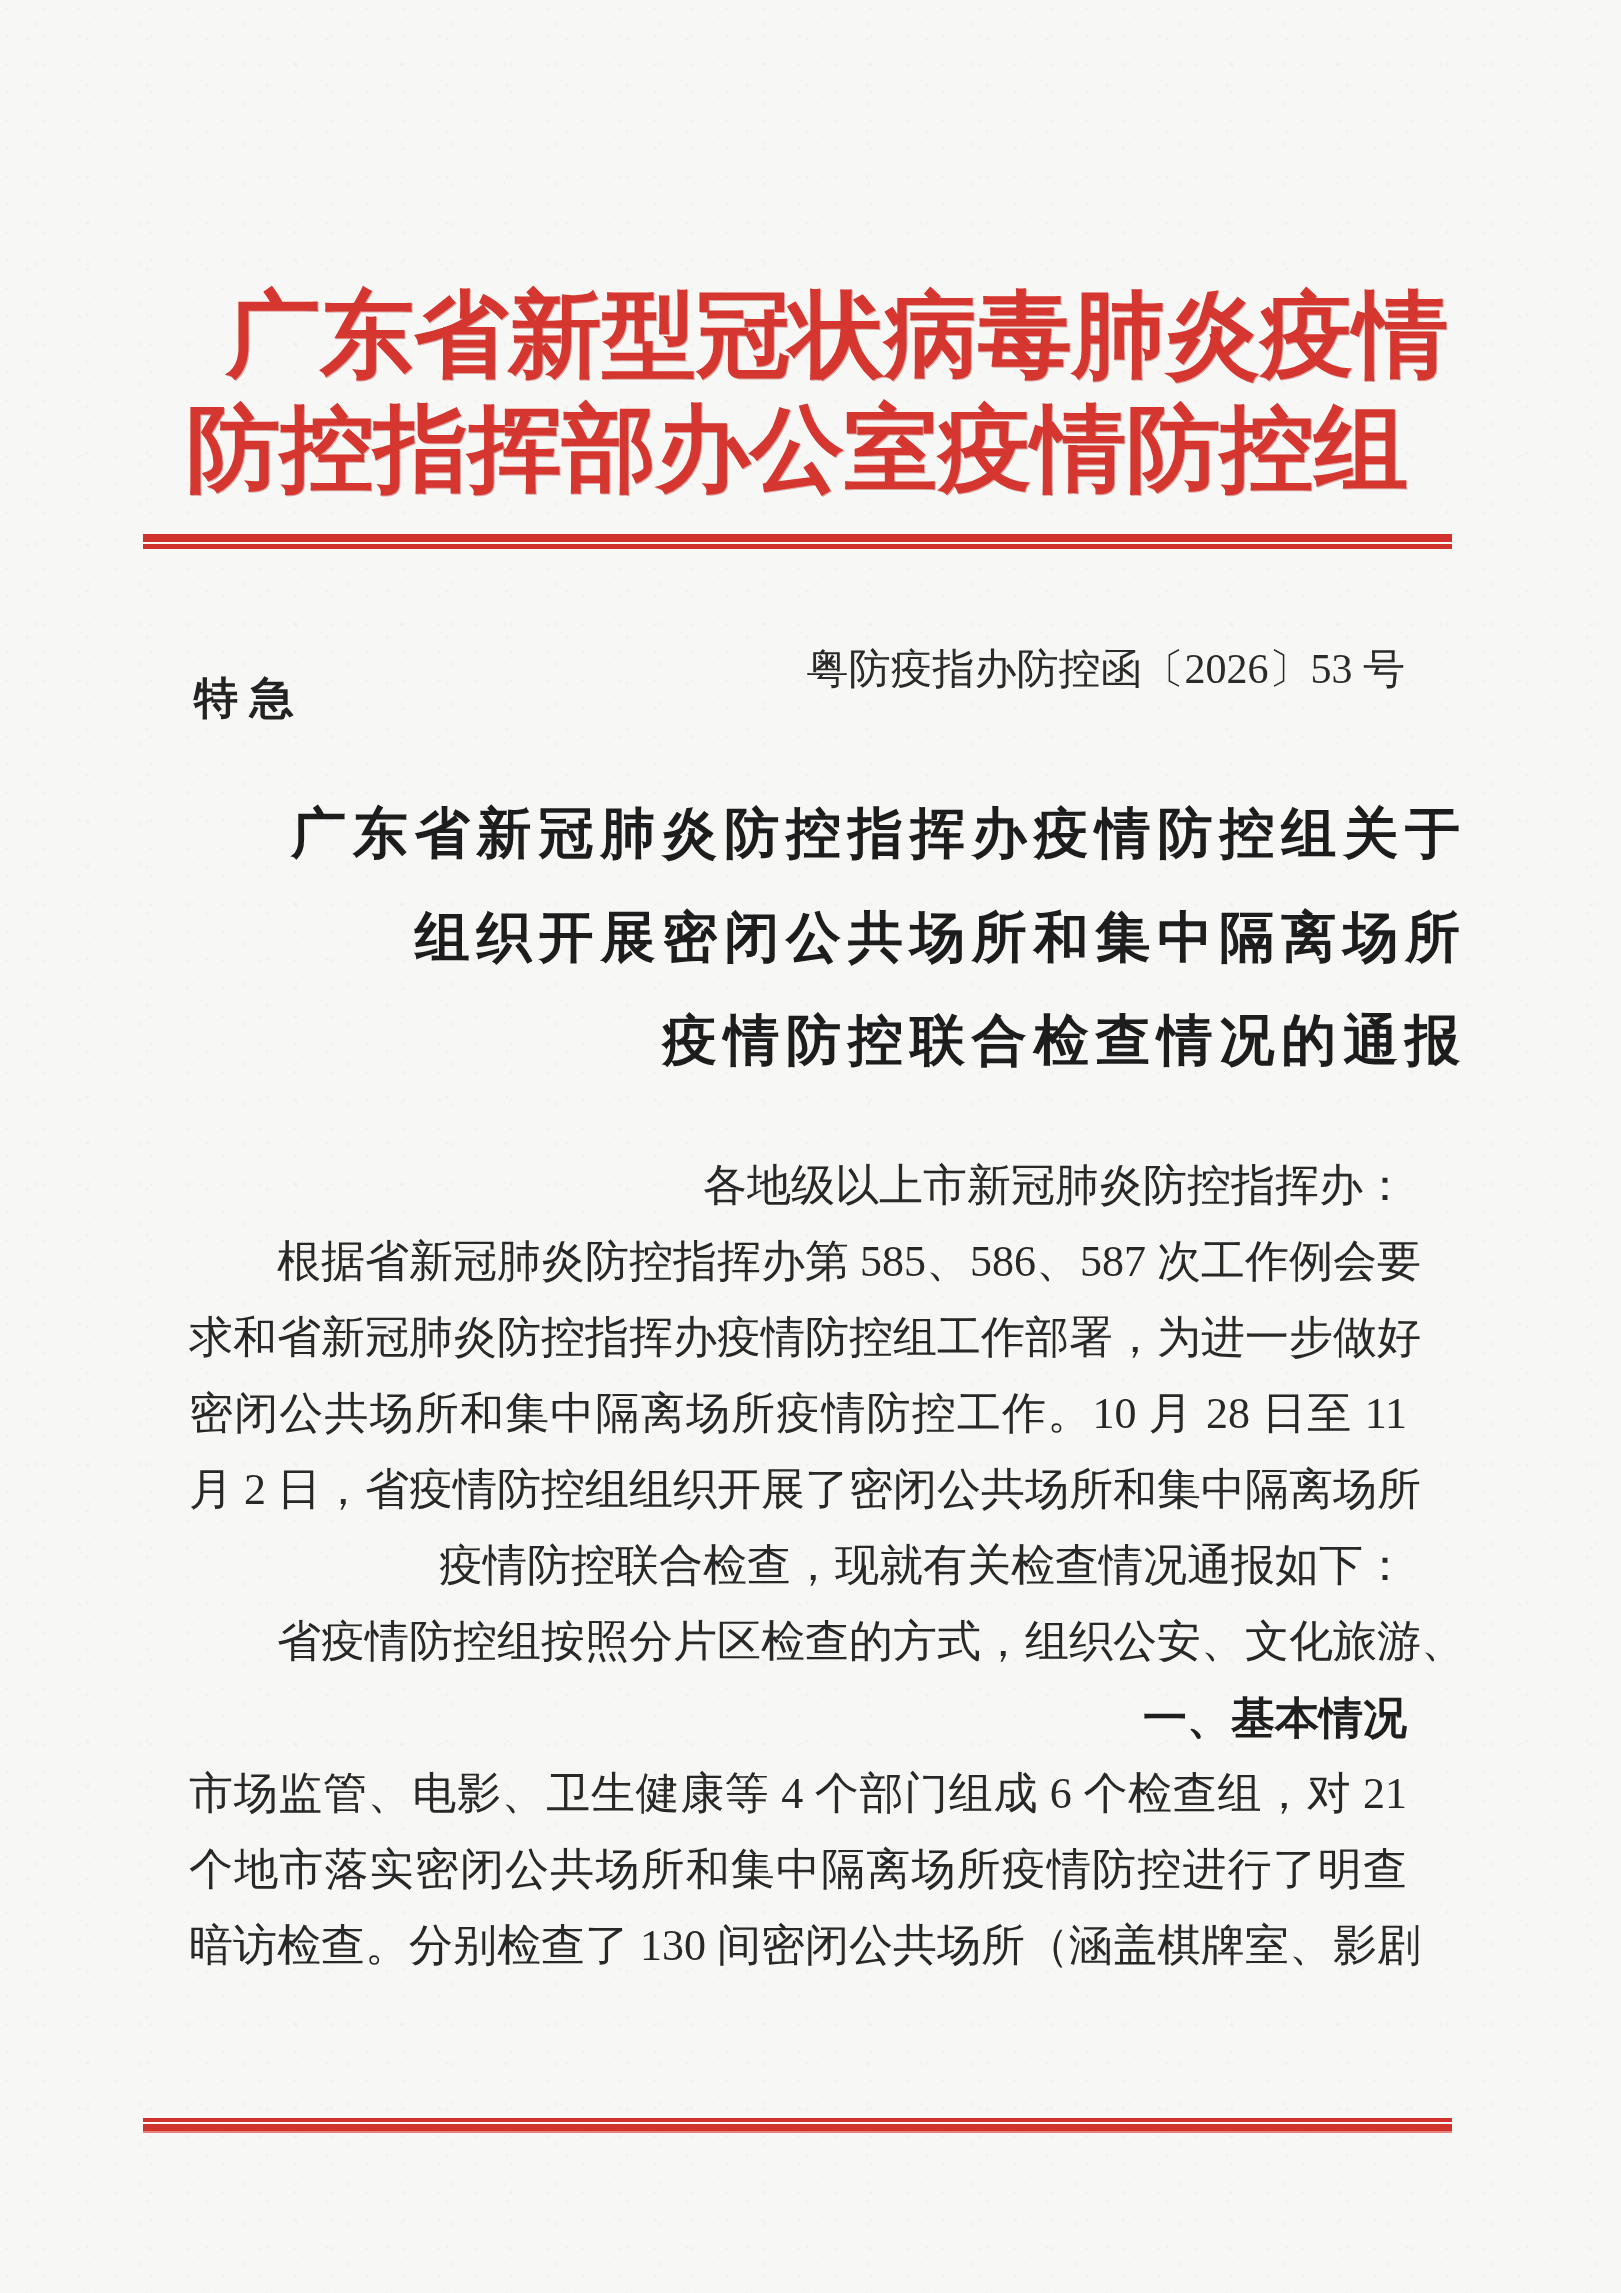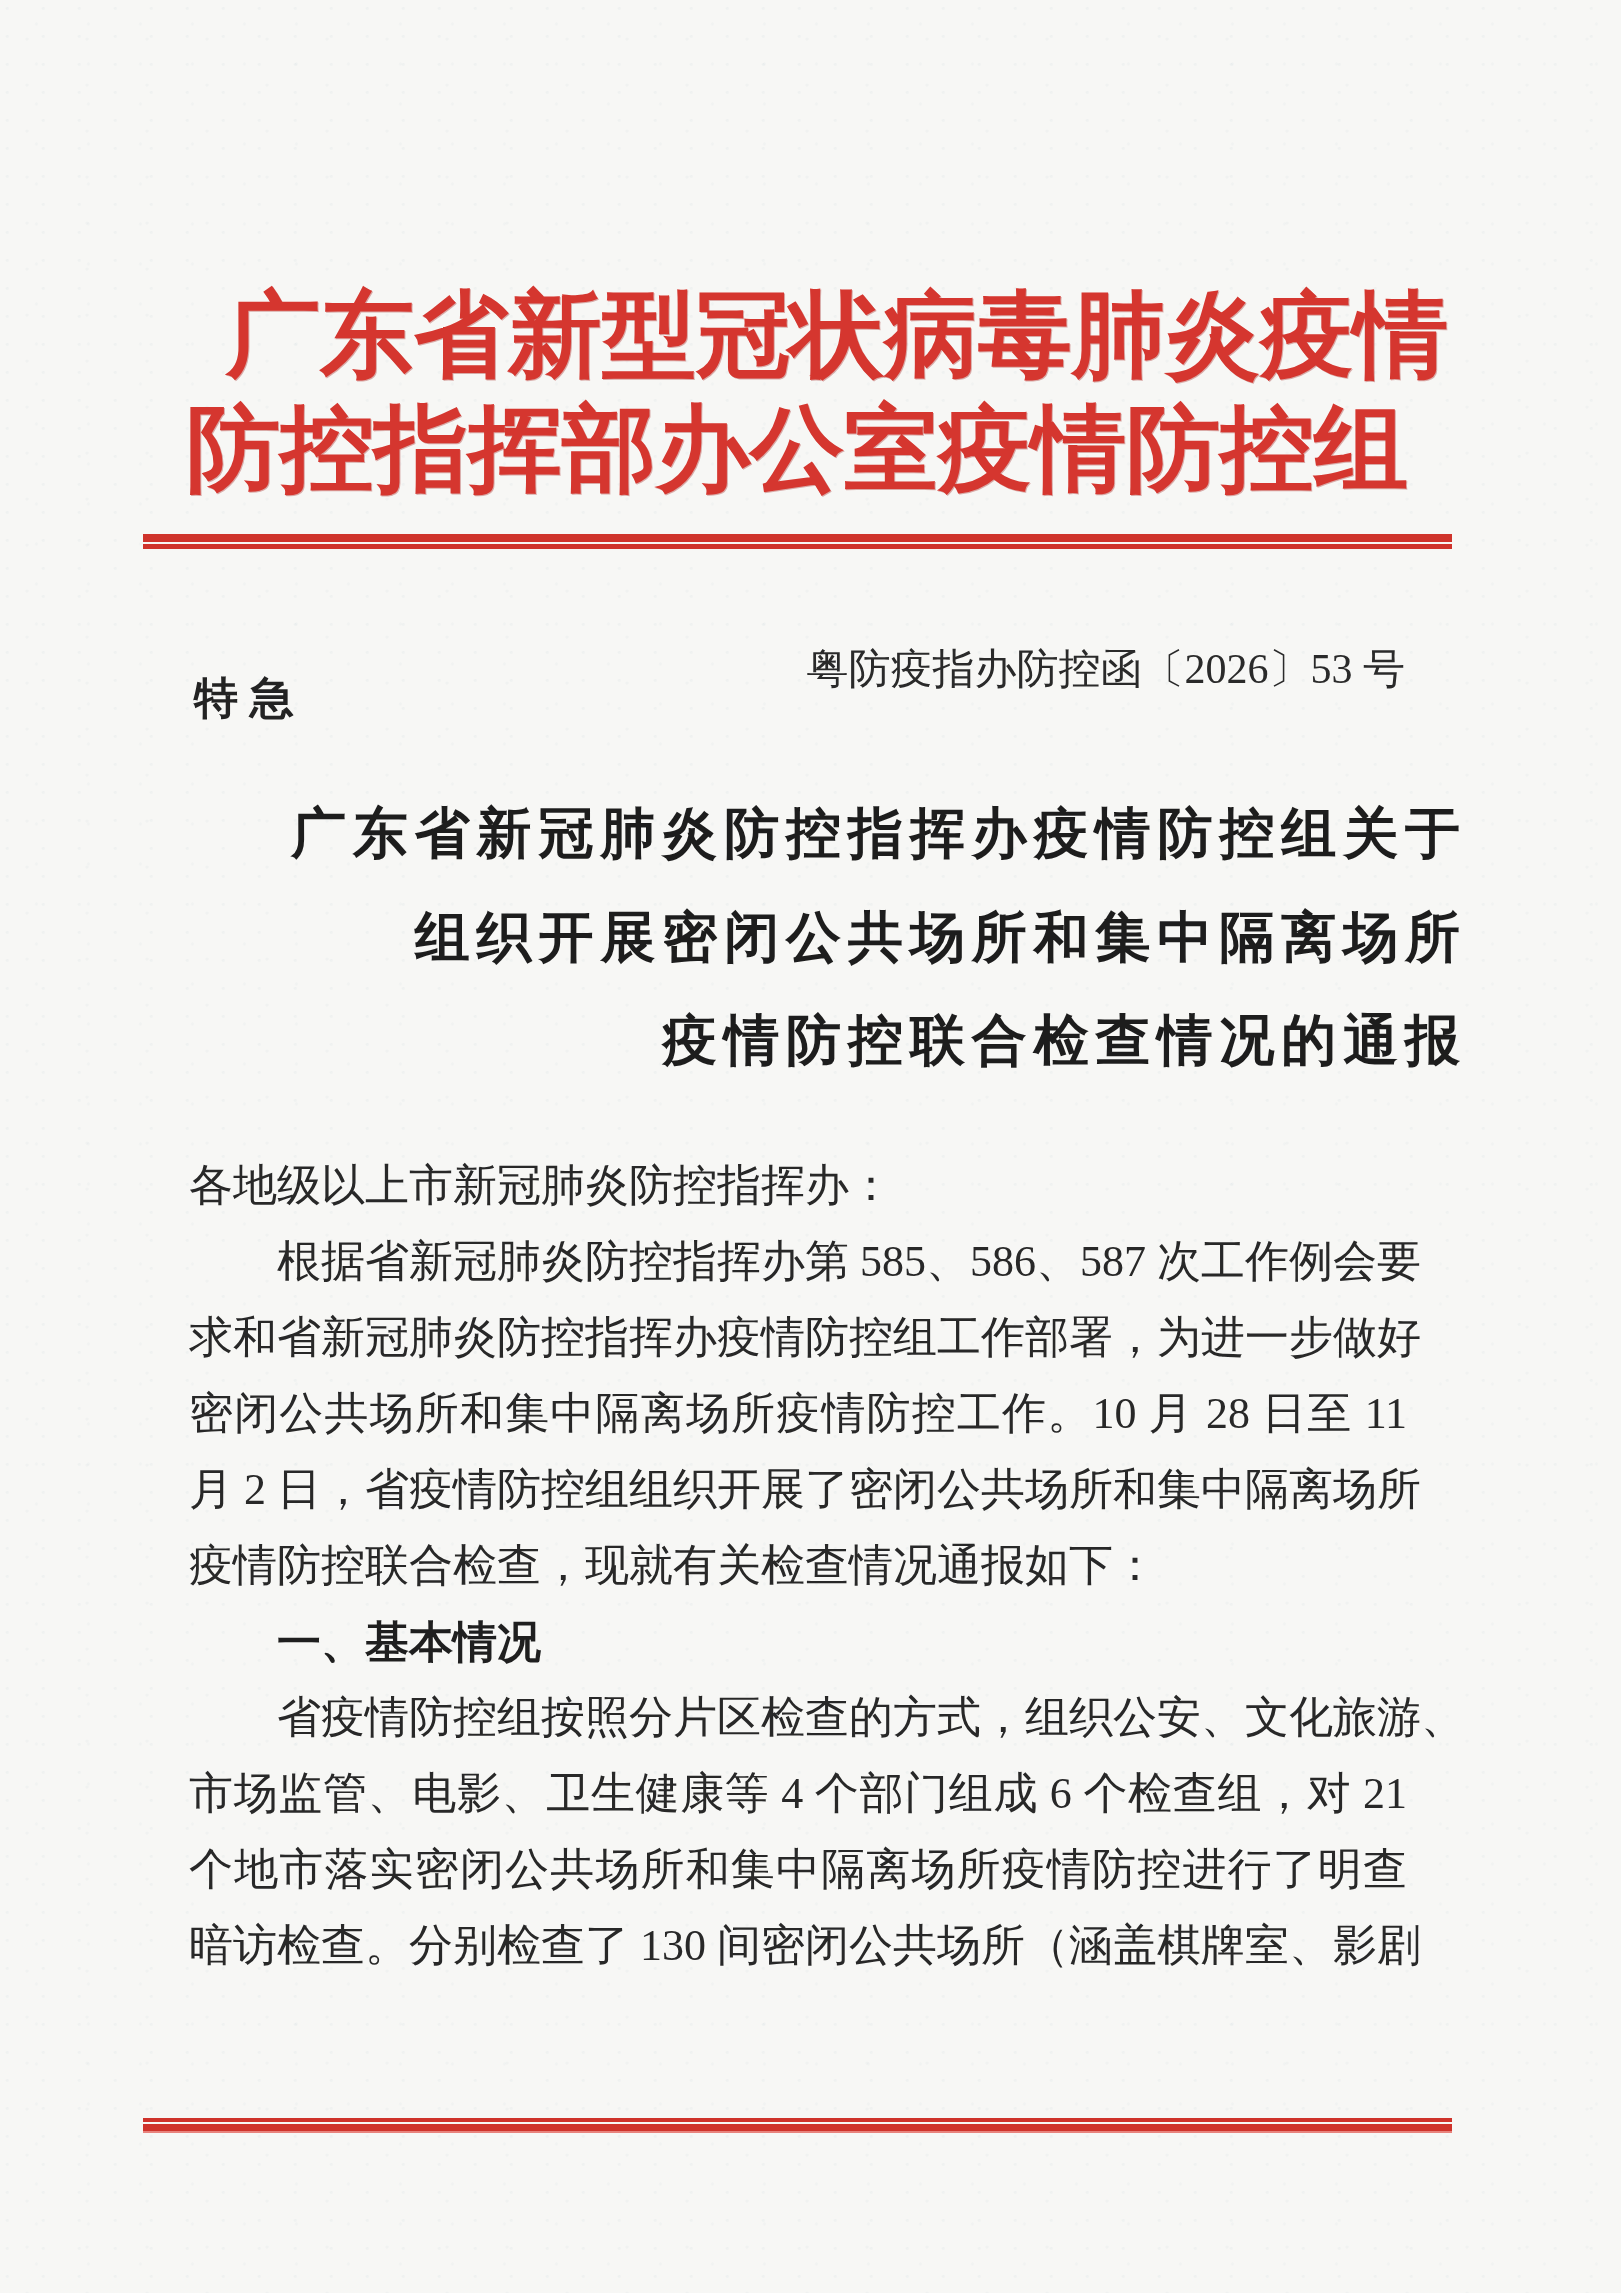--- a/index.html
+++ b/index.html
@@ -108,20 +108,21 @@
     left: 189px;
     top: 1148px;
     width: 1218px;
     font-size: 44px;
     color: #282828;
   }
   .bline {
     height: 76px;
     line-height: 76px;
     white-space: nowrap;
+    text-align: right;
   }
   .bline.fill {
     text-align: justify;
     text-align-last: justify;
   }
   .bline.indent { text-indent: 2em; }
   .bline.heading {
     font-family: "Liberation Sans", "DejaVu Sans", sans-serif;
     font-weight: 700;
     color: #1f1f1f;
@@ -146,23 +147,23 @@
 
   <div class="body-block">
     <div class="bline">各地级以上市新冠肺炎防控指挥办：</div>
 
     <div class="bline fill indent">根据省新冠肺炎防控指挥办第 585、586、587 次工作例会要</div>
     <div class="bline fill">求和省新冠肺炎防控指挥办疫情防控组工作部署，为进一步做好</div>
     <div class="bline fill">密闭公共场所和集中隔离场所疫情防控工作。10 月 28 日至 11</div>
     <div class="bline fill">月 2 日，省疫情防控组组织开展了密闭公共场所和集中隔离场所</div>
     <div class="bline">疫情防控联合检查，现就有关检查情况通报如下：</div>
 
+    <div class="bline fill indent">省疫情防控组按照分片区检查的方式，组织公安、文化旅游、</div>
+
     <div class="bline heading indent">一、基本情况</div>
-
-    <div class="bline fill indent">省疫情防控组按照分片区检查的方式，组织公安、文化旅游、</div>
     <div class="bline fill">市场监管、电影、卫生健康等 4 个部门组成 6 个检查组，对 21</div>
     <div class="bline fill">个地市落实密闭公共场所和集中隔离场所疫情防控进行了明查</div>
     <div class="bline fill">暗访检查。分别检查了 130 间密闭公共场所（涵盖棋牌室、影剧</div>
   </div>
 
   <div class="red-rule red-rule-bottom"></div>
 
 </div>
 
 

